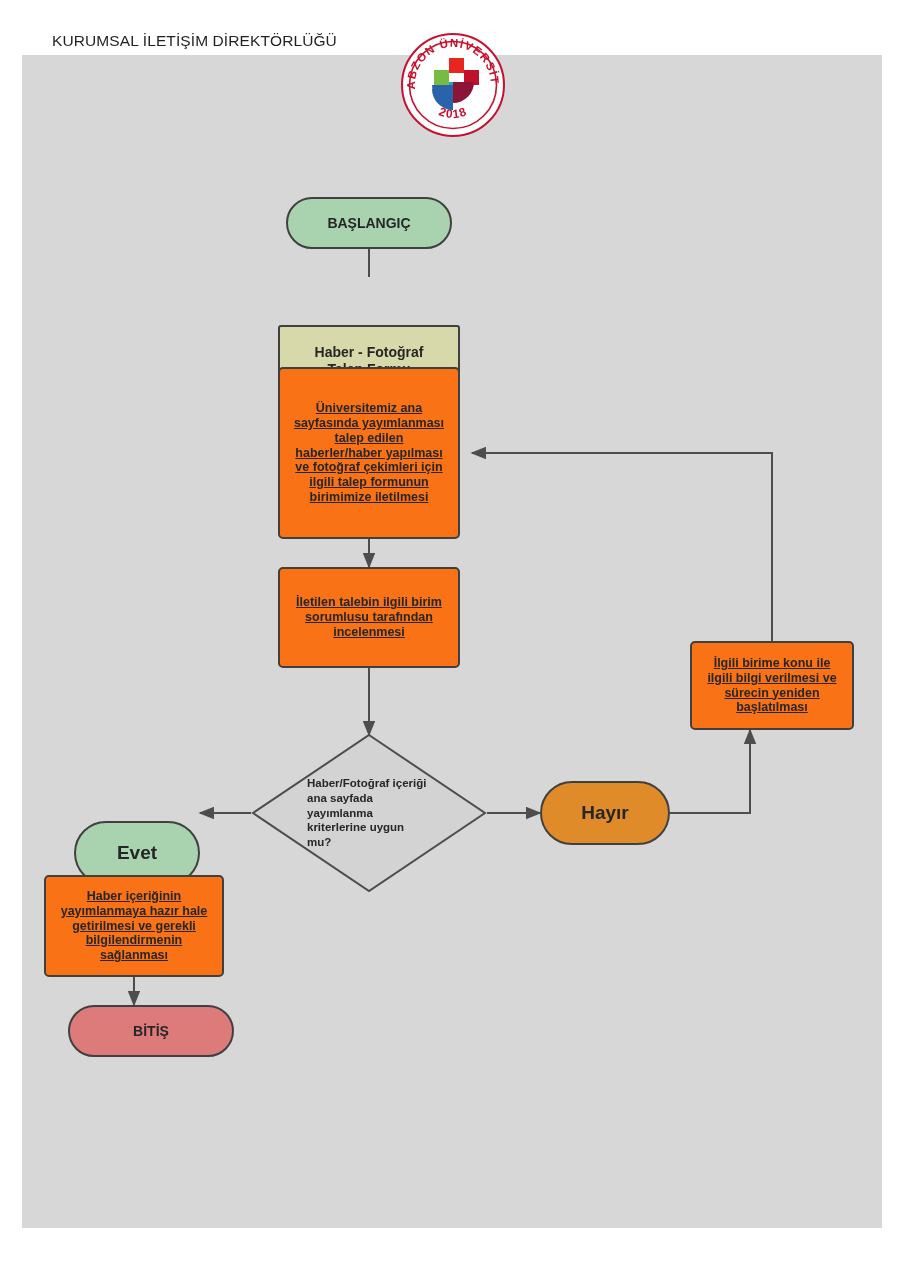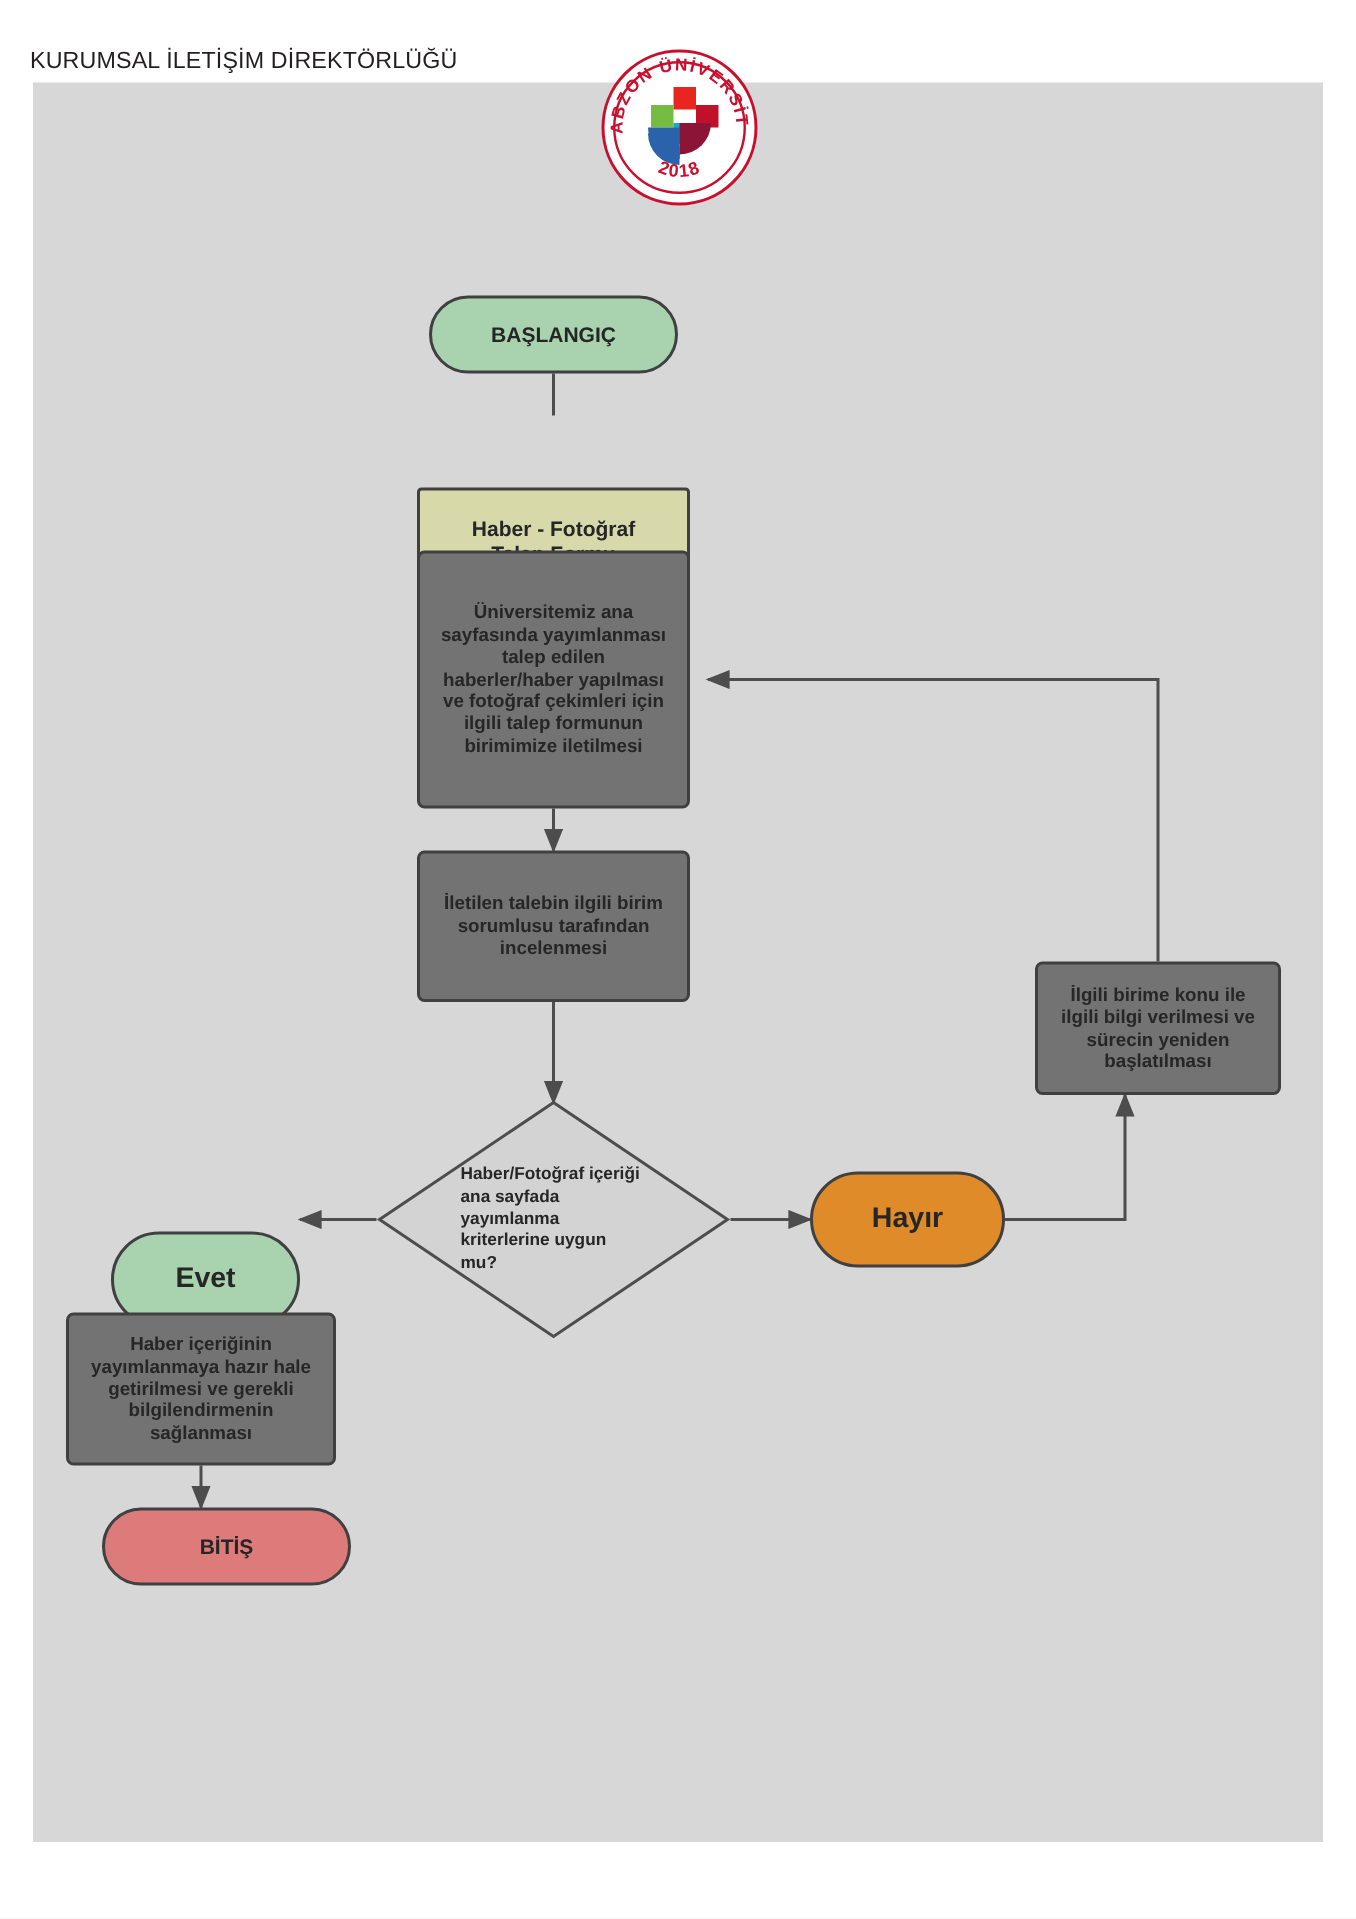--- a/index.html
+++ b/index.html
@@ -23,20 +23,21 @@
     height: 55px;
   }
   .header-title {
     position: absolute;
     top: 32px;
     font-size: 15.5px;
     color: #231f20;
     letter-spacing: 0.1px;
     white-space: nowrap;
     font-weight: 400;
+    margin-left: 32px;
   }
   #header-left  { left: 20px; }
   #header-right { right: 22px; }
 
   
   #logo {
     position: absolute;
     left: 398px;
     top: 23px;
     width: 110px;
@@ -62,21 +63,21 @@
     display: flex;
     align-items: center;
     justify-content: center;
     text-align: center;
     color: #262626;
     font-weight: bold;
     line-height: 1.18;
     z-index: 3;
   }
   .terminator { border-radius: 999px; }
-  .process    { background: #737373; border-radius: 5px; }
+  .process    { background: #f97316; border-radius: 5px; text-decoration: underline; }
   .doc        { background: #d8d9ab; border-radius: 3px; margin-top: 48px; }
   .start      { background: #a8d3ae; }
   .end        { background: #dd7b7b; }
   .yes        { background: #a8d3ae; }
   .no         { background: #e08b2a; }
 
   
   #decision-wrap {
     position: absolute;
     z-index: 3;

